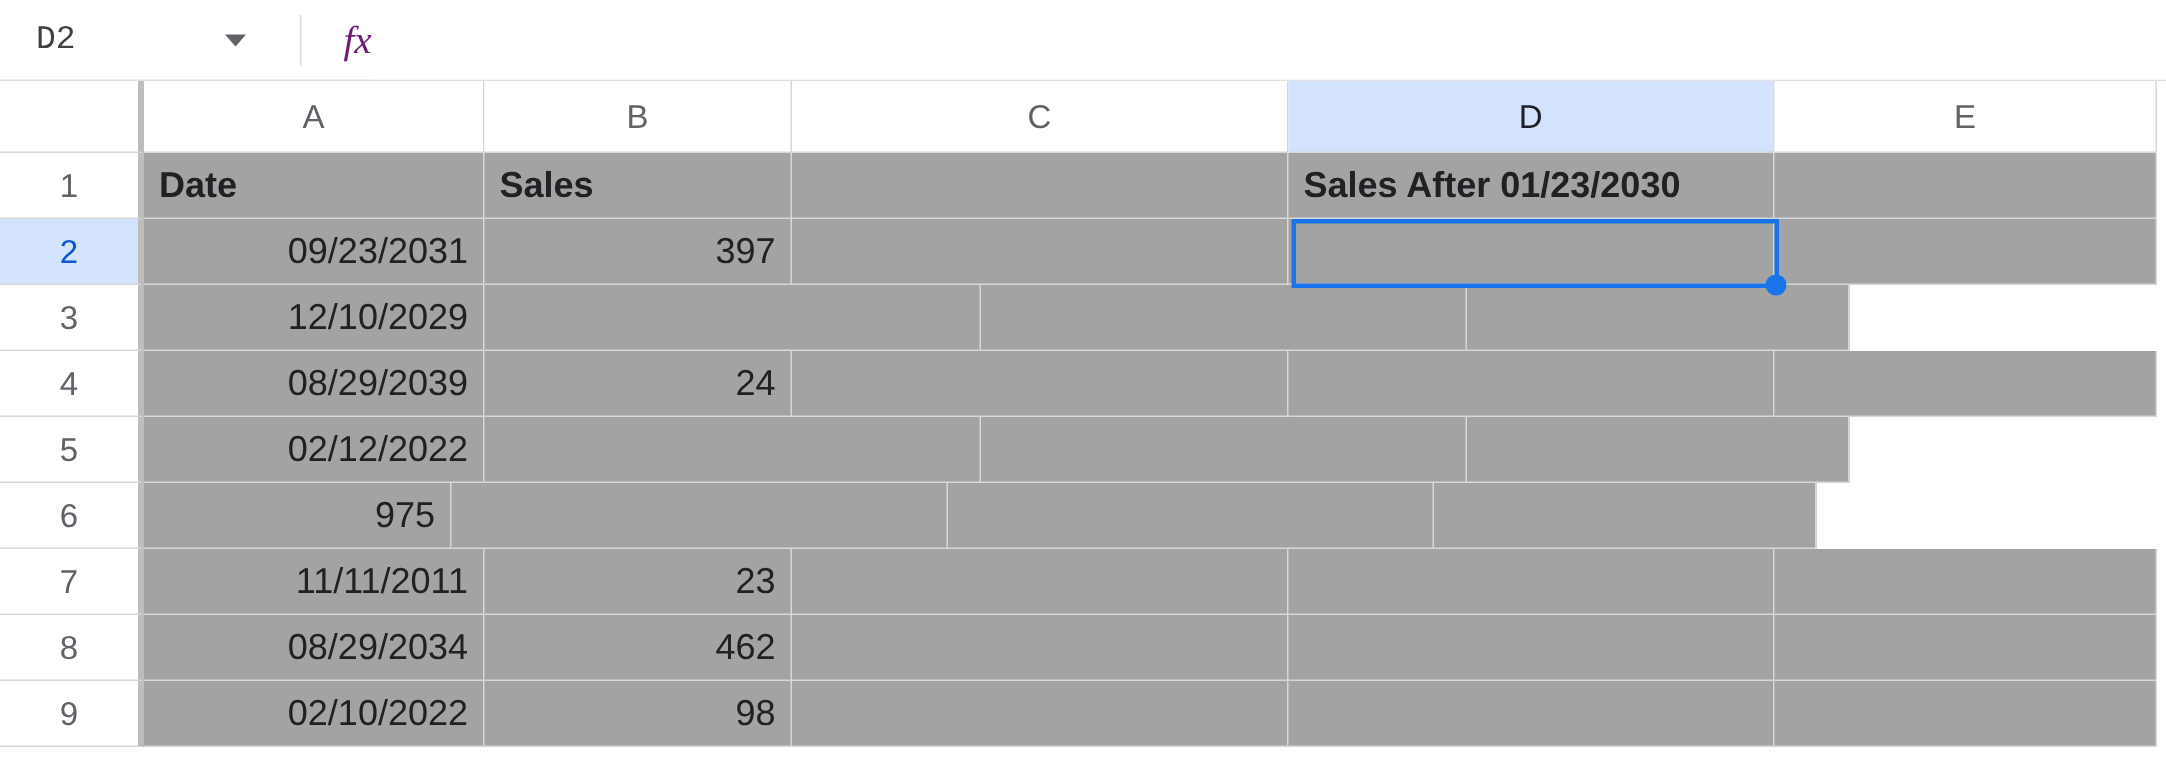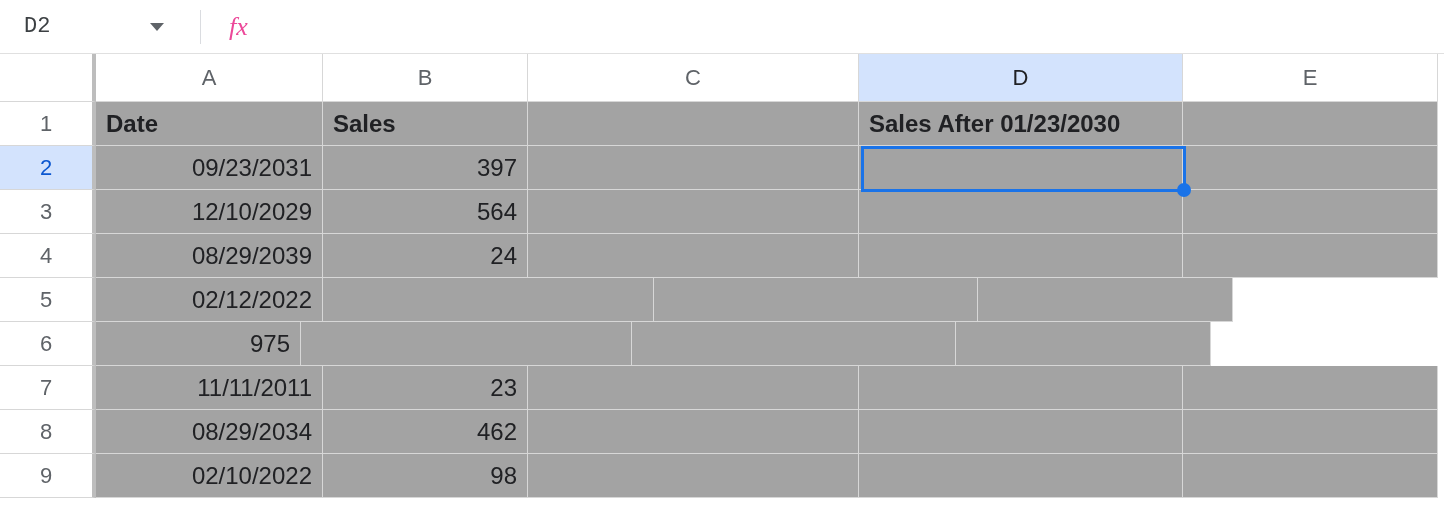--- a/index.html
+++ b/index.html
@@ -42,21 +42,21 @@
   .divider {
     width: 1px;
     height: 34px;
     background: #dadce0;
     margin: 0 28px;
   }
   .fx-icon {
     font-family: Georgia, serif;
     font-style: italic;
     font-size: 26px;
-    color: #ec4899;
+    color: #701a75;
     font-weight: 500;
   }
   .formula-input {
     flex: 1;
     border: none;
     outline: none;
     font-size: 20px;
     padding-left: 18px;
     height: 100%;
   }
@@ -188,21 +188,20 @@
       <div class="cell colA right">09/23/2031</div>
       <div class="cell colB right">397</div>
       <div class="cell colC"></div>
       <div class="cell colD"></div>
       <div class="cell colE"></div>
     </div>
 
     <div class="row">
       <div class="row-header">3</div>
       <div class="cell colA right">12/10/2029</div>
-      <div class="cell colB right">564</div>
       <div class="cell colC"></div>
       <div class="cell colD"></div>
       <div class="cell colE"></div>
     </div>
 
     <div class="row">
       <div class="row-header">4</div>
       <div class="cell colA right">08/29/2039</div>
       <div class="cell colB right">24</div>
       <div class="cell colC"></div>

